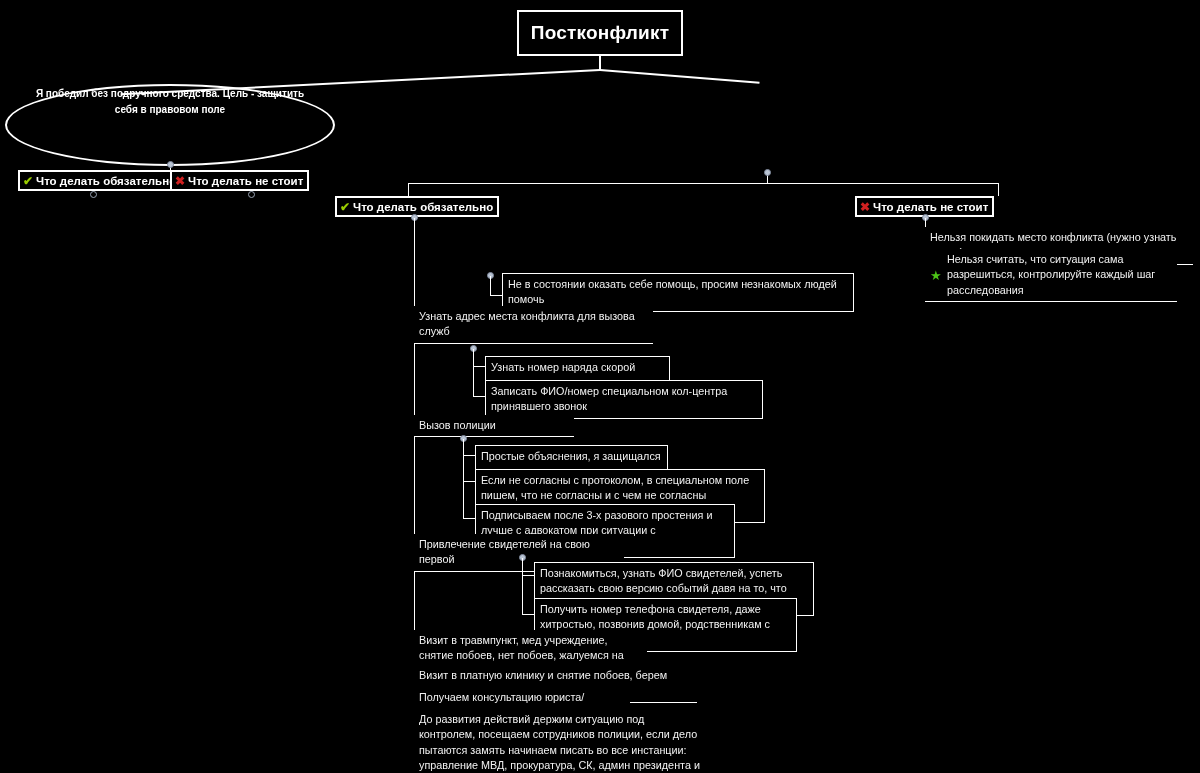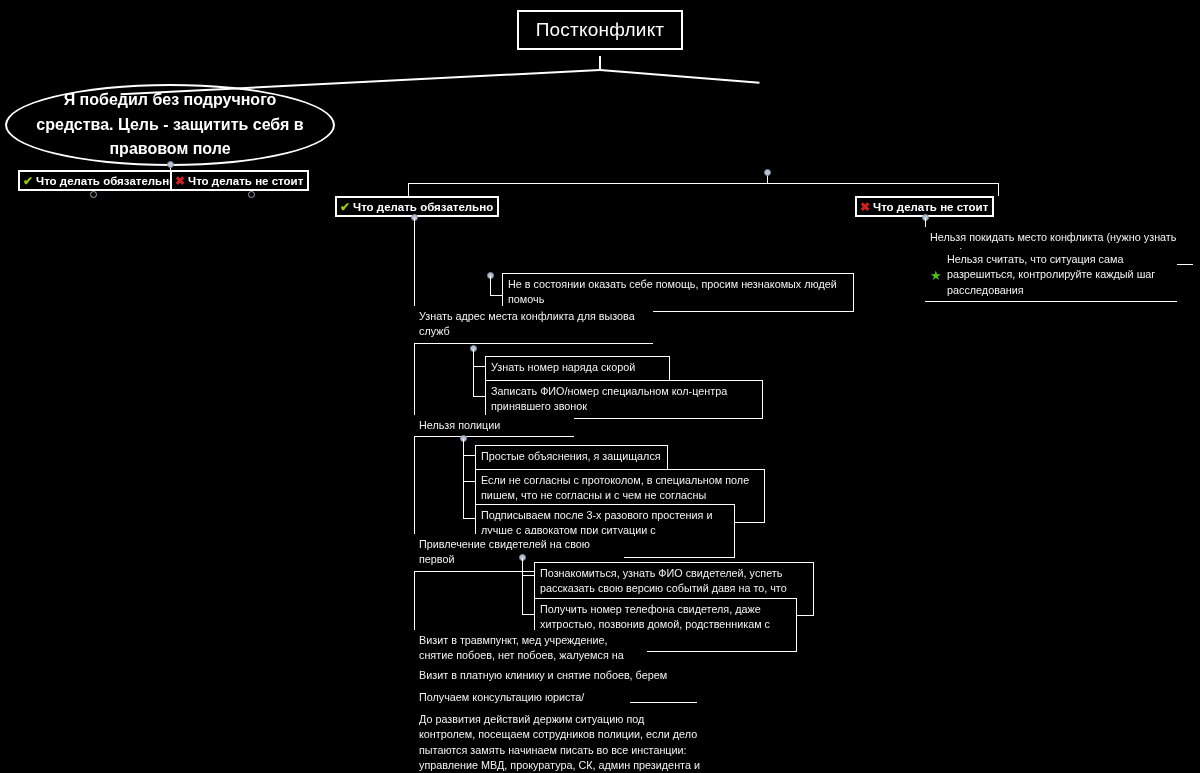--- a/index.html
+++ b/index.html
@@ -16,43 +16,42 @@
     font-family: "Liberation Sans", sans-serif;
     color: #ffffff;
   }
 
   
   .root-node {
     position: absolute;
     left: 517px;
     top: 10px;
     width: 166px;
-    height: 40px;
+    height: 46px;
     border: 2px solid #ffffff;
     box-sizing: border-box;
     display: flex;
     align-items: center;
     justify-content: center;
     font-size: 19px;
-    font-weight: normal;
+    font-weight: bold;
     letter-spacing: .2px;
   }
 
   
   .ellipse {
     position: absolute;
     border: 2px solid #ffffff;
     border-radius: 50%;
     box-sizing: border-box;
     display: flex;
-    align-items: center;
     justify-content: center;
     text-align: center;
     font-weight: bold;
-    font-size: 16px;
+    font-size: 10px;
     line-height: 1.55;
     padding: 0 26px;
   }
   #ellipse-left  { left: 5px;   top: 84px;  width: 330px; height: 82px; }
   #ellipse-right { left: 597px; top: 83px;  width: 340px; height: 90px; }
 
   
   .chip {
     position: absolute;
     border: 2px solid #ffffff;
@@ -194,21 +193,21 @@
   <div class="ln h" style="left:473px; top:396px; width:12px;"></div>
 
   <div class="topic boxed" style="left:485px; top:356px; width:185px;">
     <span>Узнать номер наряда скорой помощи</span>
   </div>
   <div class="topic boxed" style="left:485px; top:380px; width:278px;">
     <span>Записать ФИО/номер специальном кол-центра принявшего звонок</span>
   </div>
 
   <div class="topic underline" style="left:414px; top:415px; width:160px;">
-    <span>Нельзя полиции</span>
+    <span>Вызов полиции</span>
   </div>
 
   <div class="knob" style="left:460px; top:435px;"></div>
   <div class="ln v" style="left:463px; top:439px; height:80px;"></div>
   <div class="ln h" style="left:463px; top:455px; width:12px;"></div>
   <div class="ln h" style="left:463px; top:481px; width:12px;"></div>
   <div class="ln h" style="left:463px; top:518px; width:12px;"></div>
 
   <div class="topic boxed" style="left:475px; top:445px; width:193px;">
     <span>Простые объяснения, я защищался и все</span>

